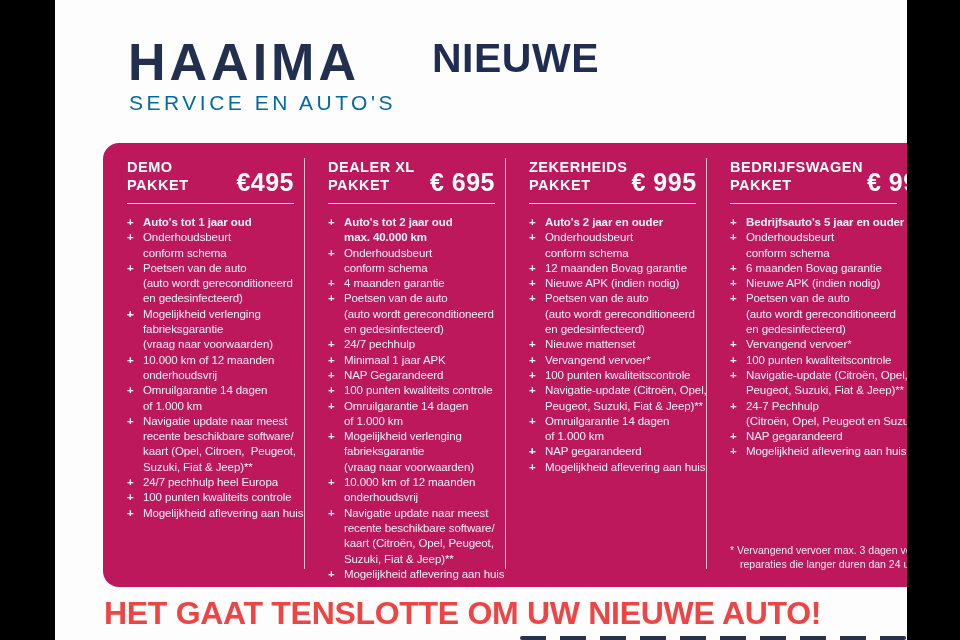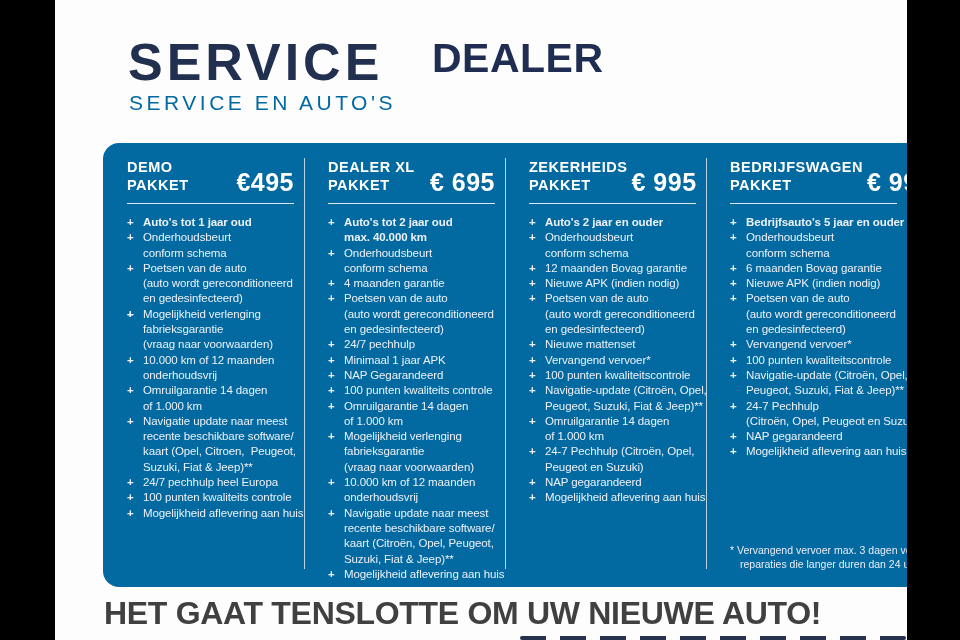--- a/index.html
+++ b/index.html
@@ -13,21 +13,21 @@
   
   .brand-name { position:absolute; left:128px; top:34px; font-size:52px; font-weight:800;
                 letter-spacing:4px; color:#21304f; line-height:56px; }
   .brand-sub  { position:absolute; left:129px; top:90px; font-size:21px; font-weight:400;
                 letter-spacing:3.5px; color:#0369a1; line-height:26px; }
   .page-title { position:absolute; left:432px; top:38px; font-size:41px; font-weight:800;
                 letter-spacing:0.5px; color:#1f2d52; line-height:41px; }
 
   
   .panel { position:absolute; left:103px; top:143px; width:804px; height:444px;
-           background:#0369a1; border-radius:16px 0 0 16px; display:flex;
+           background:#be185d; border-radius:16px 0 0 16px; display:flex;
            padding-top:15px; box-sizing:border-box; }
   .col { width:201px; box-sizing:border-box; padding:0 10px 0 24px; position:relative;
          display:flex; flex-direction:column; }
   .col + .col::before { content:""; position:absolute; left:0; top:0; bottom:18px;
          width:1px; background:rgba(255,255,255,0.72); }
 
   .col-head { display:flex; justify-content:space-between; align-items:flex-end; color:#fff; }
   .col-title { font-size:14.5px; font-weight:800; line-height:18px; letter-spacing:0.5px; white-space:nowrap; }
   .col-price { font-size:25px; font-weight:800; line-height:23px; letter-spacing:0.5px;
                white-space:nowrap; margin-left:4px; }
@@ -38,37 +38,37 @@
   .features li { position:relative; padding-left:16px; white-space:pre; }
   .features .plus { position:absolute; left:0; top:0; font-weight:700; }
   .features li.bold { font-weight:700; }
 
   .footnotes { margin-top:auto; padding-bottom:16px; color:#e9edf5;
                font-size:10.5px; line-height:14px; }
   .footnote { white-space:pre; padding-left:10px; text-indent:-10px; margin-top:3px; }
 
   
   .slogan { position:absolute; left:104px; top:595px; font-size:32px; font-weight:800;
-            letter-spacing:-0.3px; color:#404040; line-height:36px; white-space:nowrap; }
+            letter-spacing:-0.3px; color:#ef4444; line-height:36px; white-space:nowrap; }
   .cutoff-sliver { position:absolute; left:520px; top:636px; width:386px; height:4px;
             background:repeating-linear-gradient(90deg,#27324e 0 26px,transparent 26px 40px);
             border-radius:2px; }
 </style>
 </head>
 <body>
 
 <div class="stage">
 
   <div class="side-bar left"></div>
 
-  <div class="brand-name">SERVICE</div>
+  <div class="brand-name">HAAIMA</div>
   <div class="brand-sub">SERVICE EN AUTO'S</div>
 
   <div class="page-title">
-    <div>DEALER</div>
+    <div>NIEUWE</div>
   </div>
 
   <section class="panel">
       <div class="col">
         <div class="col-head">
           <div class="col-title"><span>DEMO</span><br><span>PAKKET</span></div>
           <div class="col-price">€495</div>
         </div>
         <div class="rule"></div>
         <ul class="features">
@@ -143,22 +143,21 @@
           <li class=""><span class="plus">+</span><span class="txt">Poetsen van de auto
 (auto wordt gereconditioneerd
 en gedesinfecteerd)</span></li>
           <li class=""><span class="plus">+</span><span class="txt">Nieuwe mattenset</span></li>
           <li class=""><span class="plus">+</span><span class="txt">Vervangend vervoer*</span></li>
           <li class=""><span class="plus">+</span><span class="txt">100 punten kwaliteitscontrole</span></li>
           <li class=""><span class="plus">+</span><span class="txt">Navigatie-update (Citroën, Opel,
 Peugeot, Suzuki, Fiat &amp; Jeep)**</span></li>
           <li class=""><span class="plus">+</span><span class="txt">Omruilgarantie 14 dagen
 of 1.000 km</span></li>
-          <li class=""><span class="plus">+</span><span class="txt">24-7 Pechhulp (Citroën, Opel,
-Peugeot en Suzuki)</span></li>
+          <li class=""><span class="plus">+</span></li>
           <li class=""><span class="plus">+</span><span class="txt">NAP gegarandeerd</span></li>
           <li class=""><span class="plus">+</span><span class="txt">Mogelijkheid aflevering aan huis</span></li>
         </ul>
       </div>
       <div class="col">
         <div class="col-head">
           <div class="col-title"><span>BEDRIJFSWAGEN</span><br><span>PAKKET</span></div>
           <div class="col-price">€ 995</div>
         </div>
         <div class="rule"></div>

